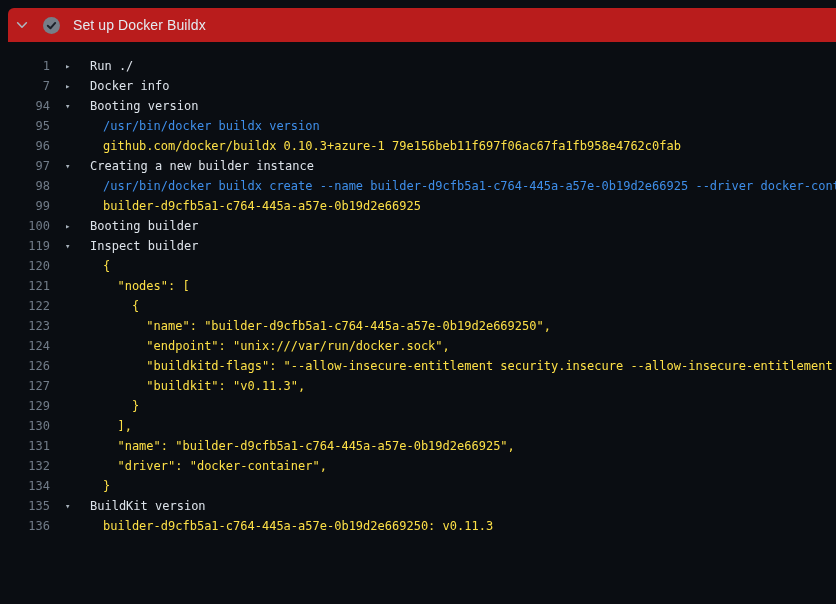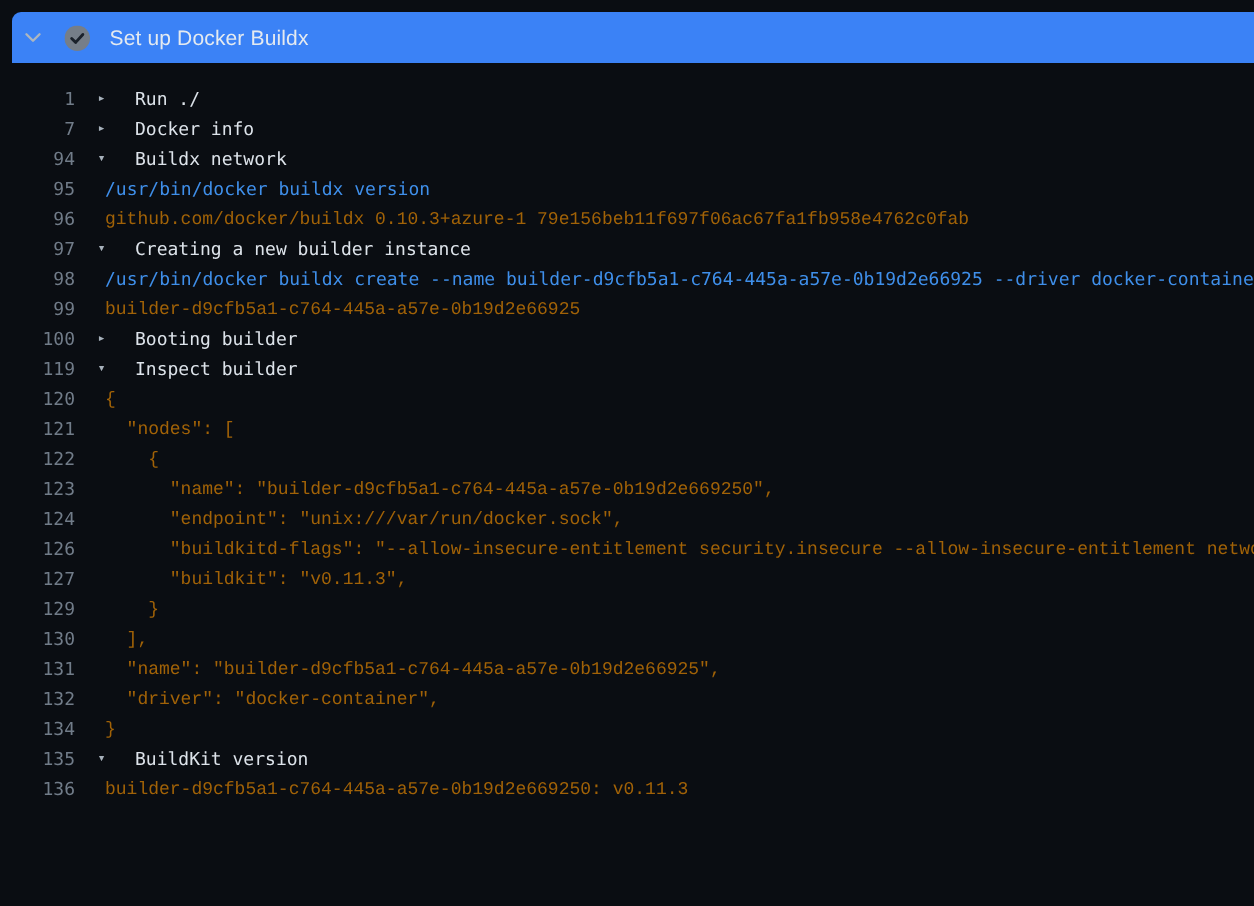--- a/index.html
+++ b/index.html
@@ -10,21 +10,21 @@
     background: #0a0d12;
     overflow: hidden;
     font-family: "Liberation Sans", sans-serif;
   }
   .step-header {
     position: absolute;
     top: 8px;
     left: 8px;
     right: 0;
     height: 34px;
-    background: #3b82f6;
+    background: #b91c1c;
     border-top-left-radius: 6px;
     display: flex;
     align-items: center;
   }
   .chevron-btn {
     width: 28px;
     height: 34px;
     display: flex;
     align-items: center;
     justify-content: center;
@@ -78,23 +78,23 @@
     font-size: 9px;
     color: #a7b1bb;
     line-height: 20px;
   }
   .log-row .group-text {
     color: #dde3ea;
     cursor: pointer;
     margin-left: 12px;
   }
   .log-row .plain-text {
-    margin-left: 20px;
+    margin-left: 53px;
   }
-  .log-row .plain-text.output { color: #a16207; font-family: Liberation Mono, monospace; }
+  .log-row .plain-text.output { color: #fde047; }
   .log-row .plain-text.command { color: #3f8fea; }
   .group-row { cursor: pointer; }
 </style>
 </head>
 <body>
 
 <div class="step-header">
   <button class="chevron-btn">
     <span style="display:flex;">
       <svg width="14" height="14" viewBox="0 0 16 16" fill="none">
@@ -108,21 +108,21 @@
       <path d="M4.5 8.2 L7 10.6 L11.5 5.6" stroke="#1b212a" stroke-width="1.8" fill="none" stroke-linecap="round" stroke-linejoin="round"></path>
     </svg>
   </span>
   <span class="step-title">Set up Docker Buildx</span>
 </div>
 
 <div class="log-area">
   <div id="log-lines">
       <div class="log-row group-row"><span class="num">1</span><span class="arrow">▸</span><span class="group-text">Run ./</span></div>
       <div class="log-row group-row"><span class="num">7</span><span class="arrow">▸</span><span class="group-text">Docker info</span></div>
-      <div class="log-row group-row"><span class="num">94</span><span class="arrow">▾</span><span class="group-text">Buildx network</span></div>
+      <div class="log-row group-row"><span class="num">94</span><span class="arrow">▾</span><span class="group-text">Booting version</span></div>
       <div class="log-row"><span class="num">95</span><span class="plain-text command">/usr/bin/docker buildx version</span></div>
       <div class="log-row"><span class="num">96</span><span class="plain-text output">github.com/docker/buildx 0.10.3+azure-1 79e156beb11f697f06ac67fa1fb958e4762c0fab</span></div>
       <div class="log-row group-row"><span class="num">97</span><span class="arrow">▾</span><span class="group-text">Creating a new builder instance</span></div>
       <div class="log-row"><span class="num">98</span><span class="plain-text command">/usr/bin/docker buildx create --name builder-d9cfb5a1-c764-445a-a57e-0b19d2e66925 --driver docker-container</span></div>
       <div class="log-row"><span class="num">99</span><span class="plain-text output">builder-d9cfb5a1-c764-445a-a57e-0b19d2e66925</span></div>
       <div class="log-row group-row"><span class="num">100</span><span class="arrow">▸</span><span class="group-text">Booting builder</span></div>
       <div class="log-row group-row"><span class="num">119</span><span class="arrow">▾</span><span class="group-text">Inspect builder</span></div>
       <div class="log-row"><span class="num">120</span><span class="plain-text output">{</span></div>
       <div class="log-row"><span class="num">121</span><span class="plain-text output">  "nodes": [</span></div>
       <div class="log-row"><span class="num">122</span><span class="plain-text output">    {</span></div>

